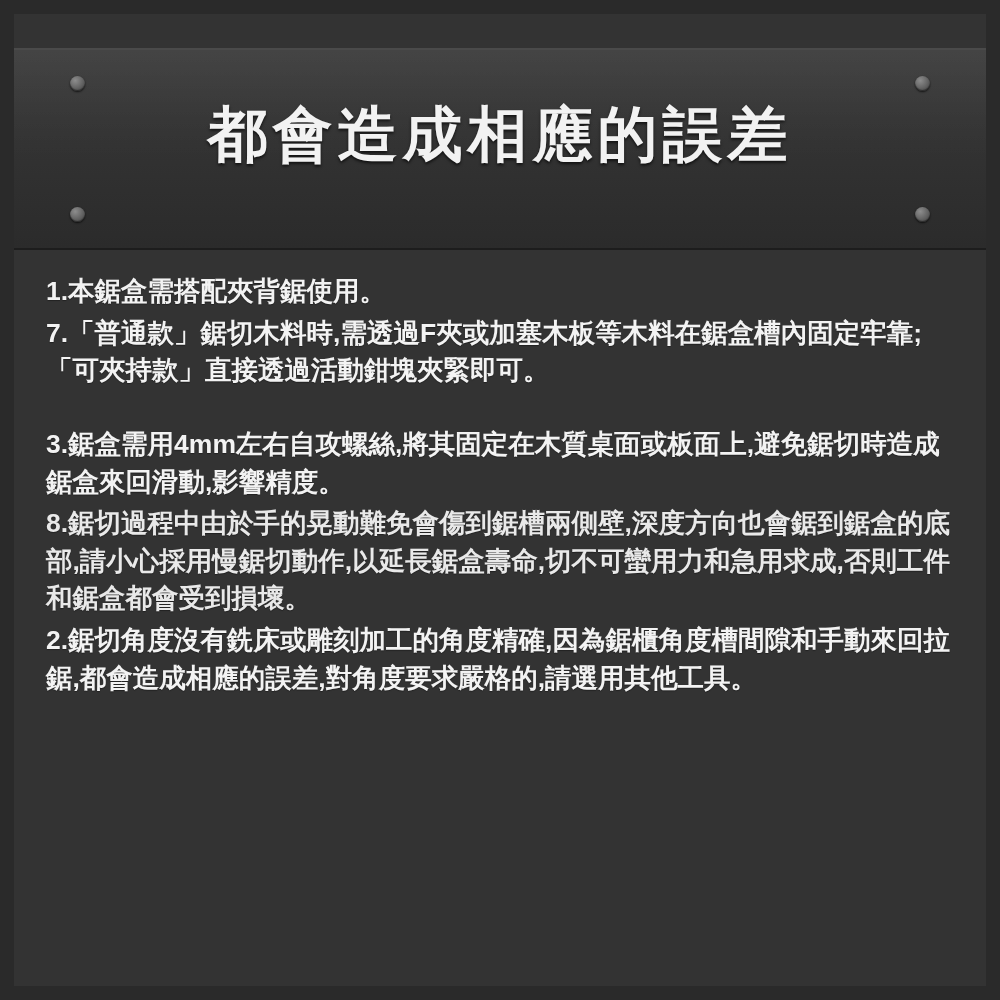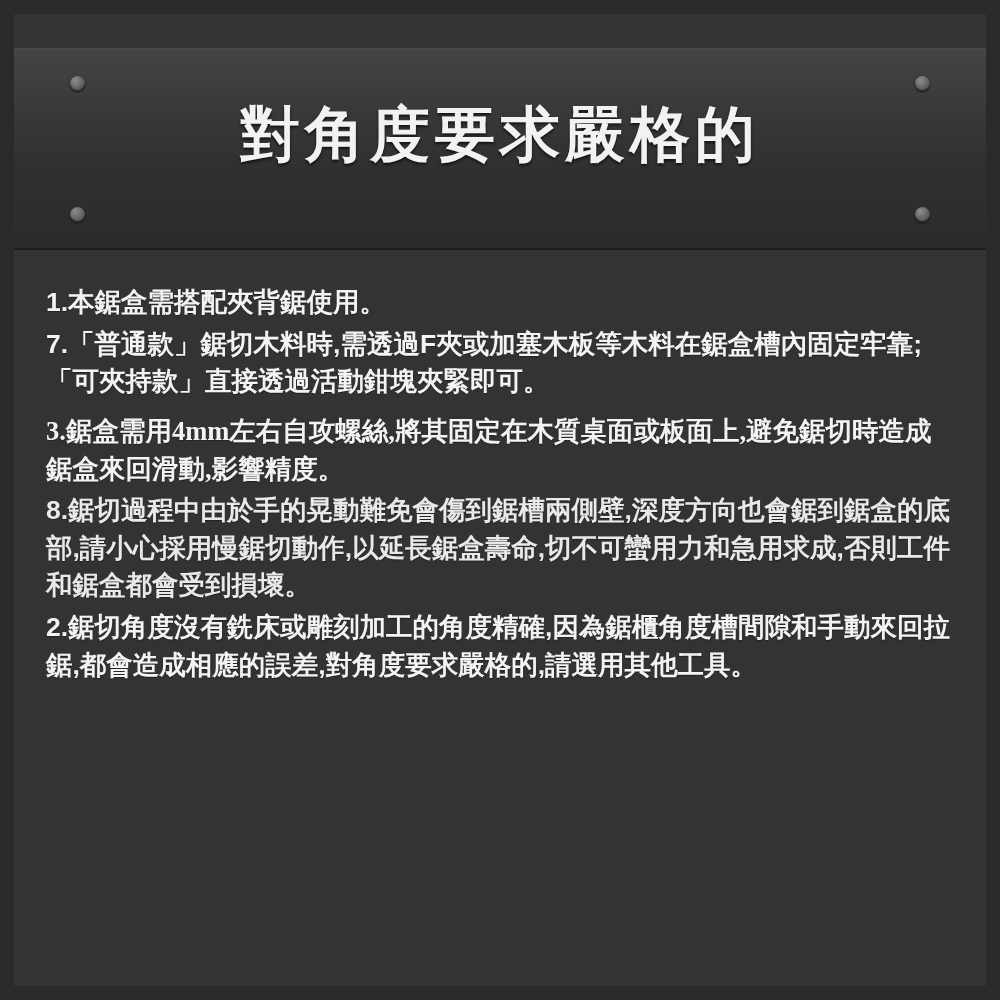--- a/index.html
+++ b/index.html
@@ -76,58 +76,57 @@
   }
   .screw.tl { left: 56px;  top: 26px; }
   .screw.tr { right: 56px; top: 26px; }
   .screw.bl { left: 56px;  bottom: 26px; }
   .screw.br { right: 56px; bottom: 26px; }
 
   
   .body-area {
     position: absolute;
     left: 14px;
-    top: 260px;
+    top: 249px;
     width: 972px;
     bottom: 14px;
     padding: 24px 32px 0 32px;
     box-sizing: border-box;
     color: #f0f0f0;
   }
 
   .para {
     font-size: 26.5px;
     line-height: 1.42;
     font-weight: 600;
     color: #f3f3f3;
     margin: 0 0 4px 0;
     text-indent: 0;
     letter-spacing: 0px;
     text-shadow: 0 1px 1px rgba(0,0,0,0.35);
   }
   .para.gap {
-    margin-top: 12px;
-    font-family: Liberation Serif, serif;
+    margin-top: 36px;
   }
   .para.dim {
     color: #e9e9e9;
   }
 </style>
 </head>
 <body>
 
 <div class="page">
 
   <div class="title-plate">
     <div class="sheen"></div>
     <div class="screw tl"></div>
     <div class="screw tr"></div>
     <div class="screw bl"></div>
     <div class="screw br"></div>
-    <div class="title-text">對角度要求嚴格的</div>
+    <div class="title-text">都會造成相應的誤差</div>
   </div>
 
   <div class="body-area">
     <p class="para">1.本鋸盒需搭配夾背鋸使用。</p>
     <p class="para">7.「普通款」鋸切木料時,需透過F夾或加塞木板等木料在鋸盒槽內固定牢靠;「可夾持款」直接透過活動鉗塊夾緊即可。</p>
     <p class="para gap">3.鋸盒需用4mm左右自攻螺絲,將其固定在木質桌面或板面上,避免鋸切時造成鋸盒來回滑動,影響精度。</p>
     <p class="para dim">8.鋸切過程中由於手的晃動難免會傷到鋸槽兩側壁,深度方向也會鋸到鋸盒的底部,請小心採用慢鋸切動作,以延長鋸盒壽命,切不可蠻用力和急用求成,否則工件和鋸盒都會受到損壞。</p>
     <p class="para">2.鋸切角度沒有銑床或雕刻加工的角度精確,因為鋸櫃角度槽間隙和手動來回拉鋸,都會造成相應的誤差,對角度要求嚴格的,請選用其他工具。</p>
   </div>
 

